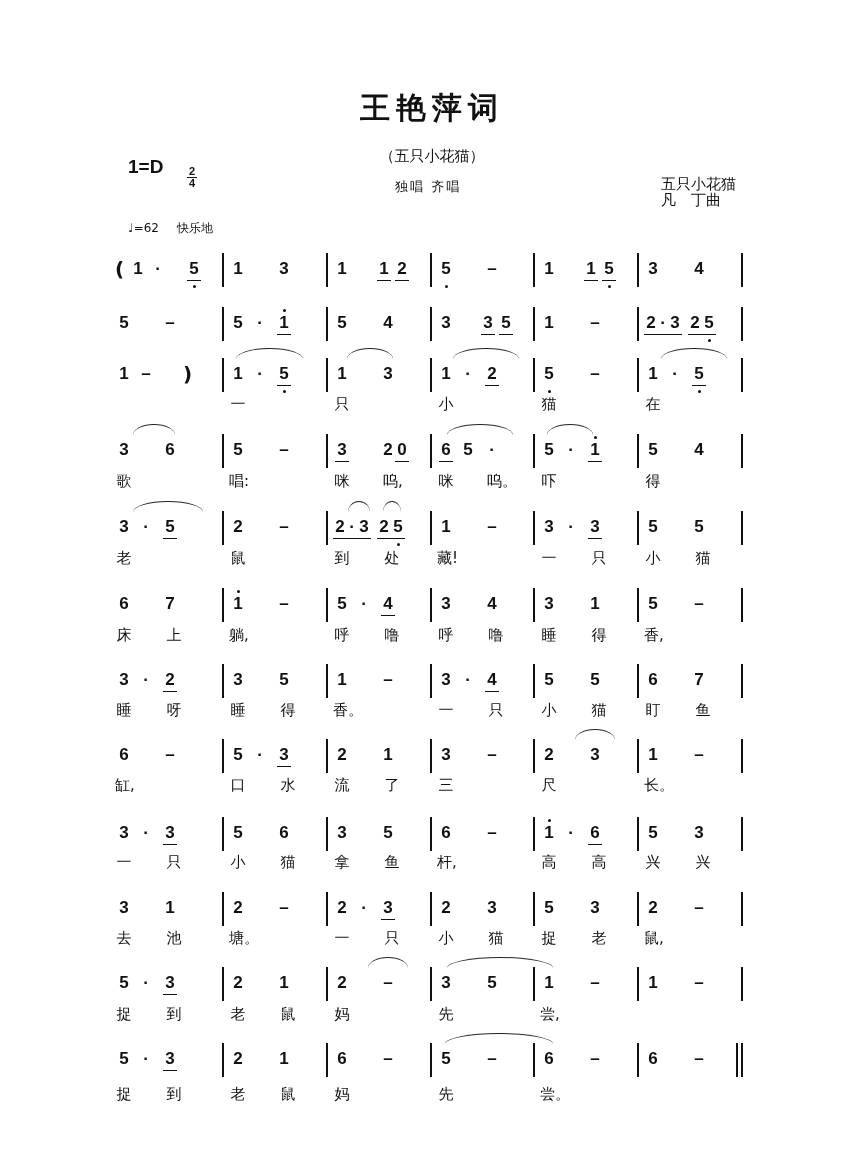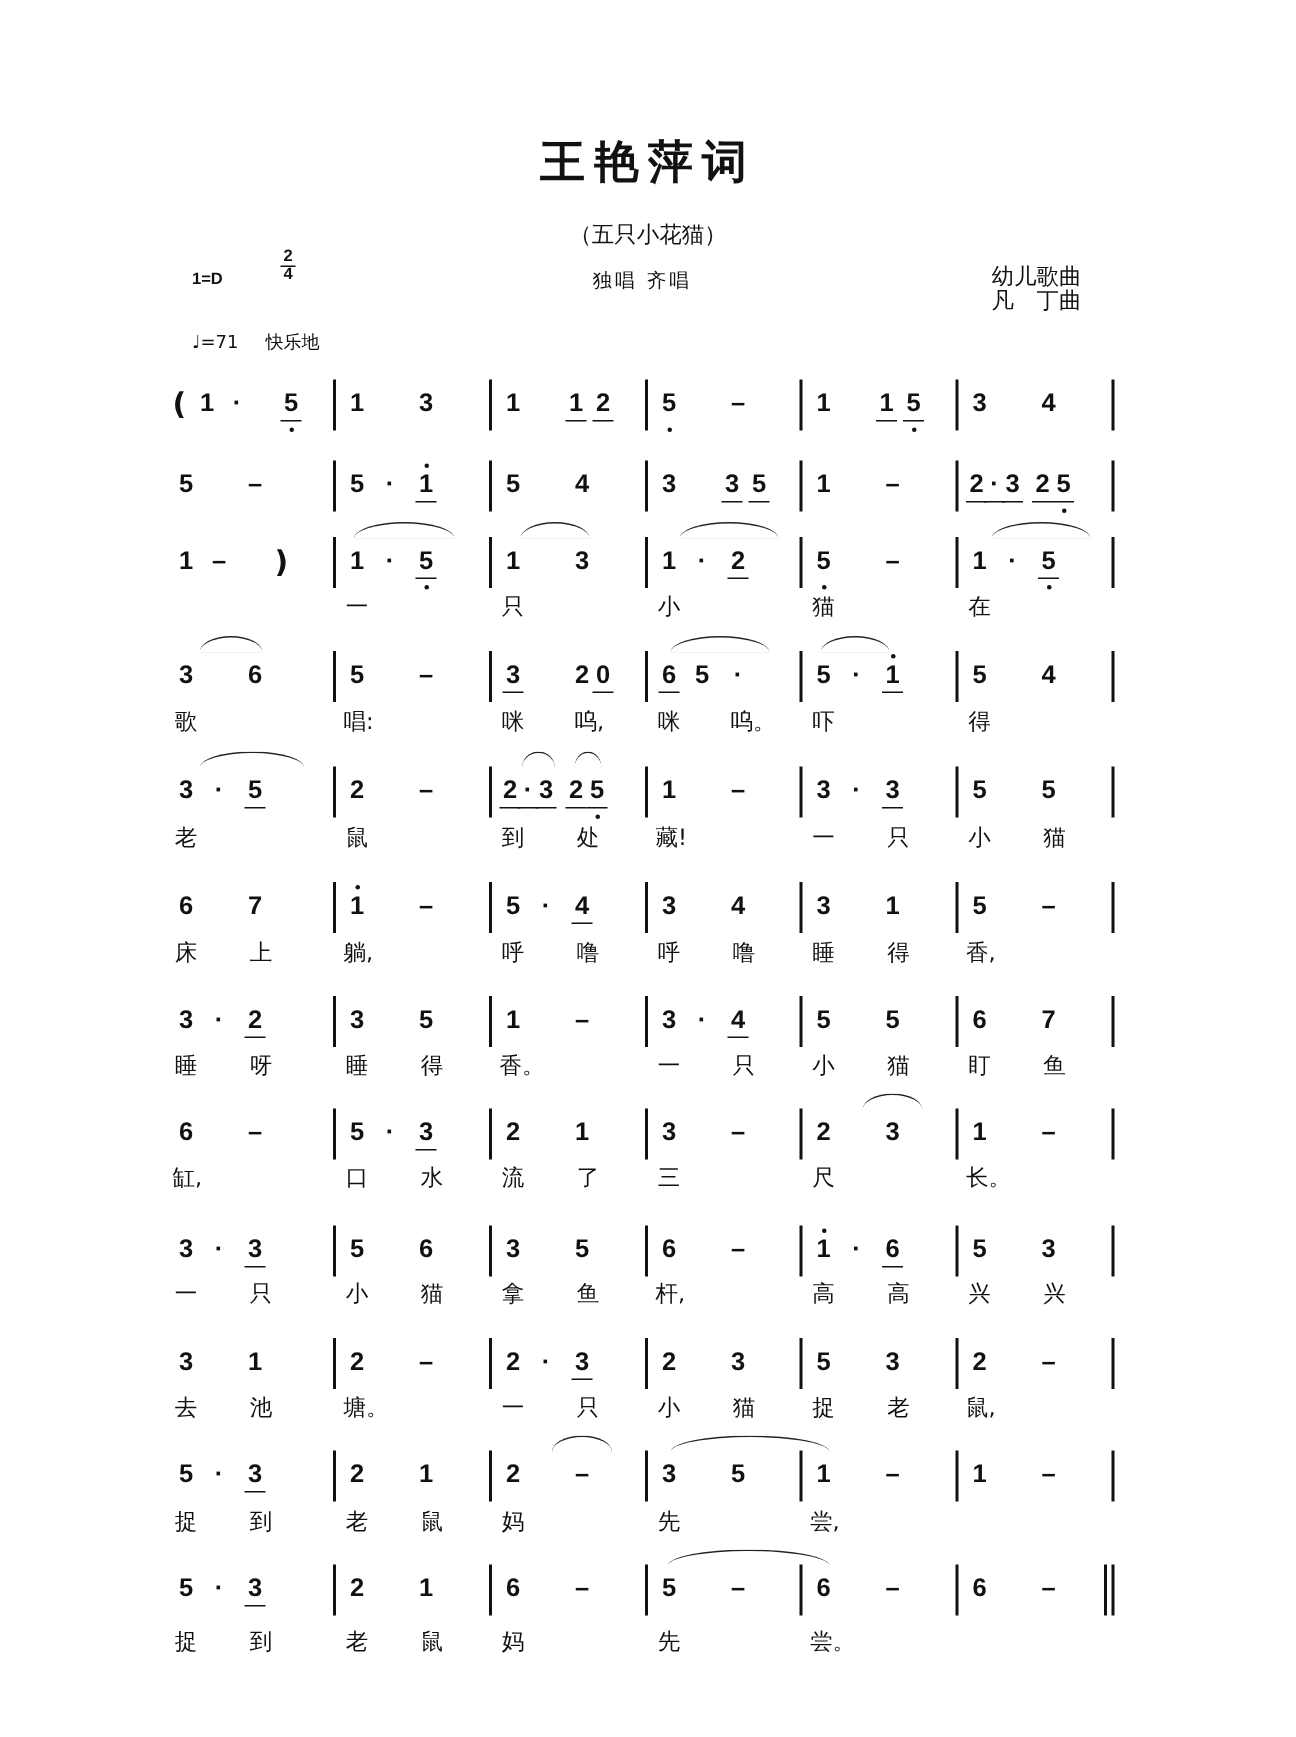--- a/index.html
+++ b/index.html
@@ -1,21 +1,21 @@
 <!DOCTYPE html>
 <html><head>
 <meta charset="utf-8">
 <style>
   html, body { margin:0; padding:0; background:#ffffff; }
   body { width:864px; height:1158px; position:relative; overflow:hidden; color:#111;
          font-family:"DejaVu Sans", "Liberation Sans", sans-serif; }
   .abs { position:absolute; }
   .title { left:0; width:864px; top:88px; text-align:center; font-size:30px; font-weight:bold; letter-spacing:6px; }
   .subtitle { left:0; width:864px; top:147px; text-align:center; font-size:15px; }
-  .key { left:128px; top:180px; font-size:11px; font-weight:bold; font-family:"Liberation Sans", sans-serif; }
+  .key { left:128px; top:156px; font-size:19px; font-weight:bold; font-family:"Liberation Sans", sans-serif; }
   .timesig { left:187px; top:166px; font-size:11px; font-weight:bold; line-height:11px; text-align:center;
              font-family:"Liberation Sans", sans-serif; }
   .timesig .bar { display:block; border-top:1.5px solid #111; width:10px; margin:0 auto; }
   .performance { left:395px; top:178px; font-size:13px; letter-spacing:2px; }
   .credits { left:661px; top:176px; font-size:15px; line-height:16px; }
   .tempo { left:128px; top:220px; font-size:12px; }
   .tempo .expr { margin-left:18px; }
 
   .row { position:absolute; left:115px; height:30px; }
   .barline { position:absolute; width:1.5px; background:#111; }
@@ -36,25 +36,25 @@
 <div class="abs title">王艳萍词</div>
 <div class="abs subtitle">（五只小花猫）</div>
 <div class="abs key">1=D</div>
 <div class="abs timesig">
   <span>2</span>
   <span class="bar"></span>
   <span>4</span>
 </div>
 <div class="abs performance">独唱  齐唱</div>
 <div class="abs credits">
-  <div>幼儿歌曲</div>
+  <div>五只小花猫</div>
   <div>凡　丁曲</div>
 </div>
 <div class="abs tempo">
-  <span>♩=71</span><span class="expr">快乐地</span>
+  <span>♩=62</span><span class="expr">快乐地</span>
 </div>
 
 <div id="score">
     <div class="row" style="top: 255px; width: 640px;">
       <span class="paren" style="left: 0px;">(</span>
       <span class="note" style="left: 16px;">1</span>
       <span class="note" style="left: 36px;">·</span>
       <span class="note u1 dotlow" style="left: 72px;">5</span>
       <div class="barline" style="left: 107px; top: -2px; height: 34px;"></div>
       <span class="note" style="left: 116px;">1</span>

